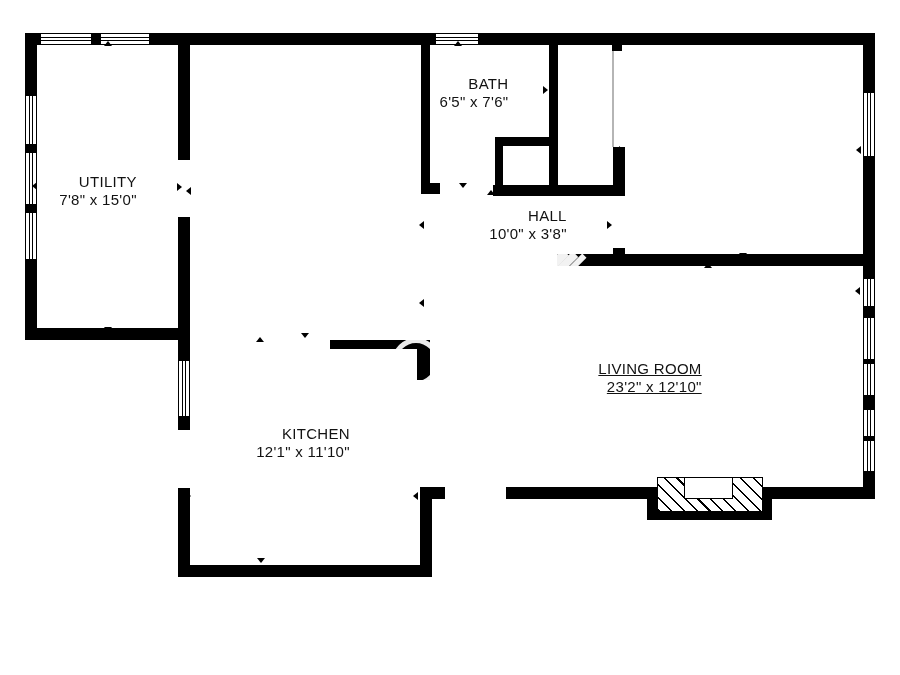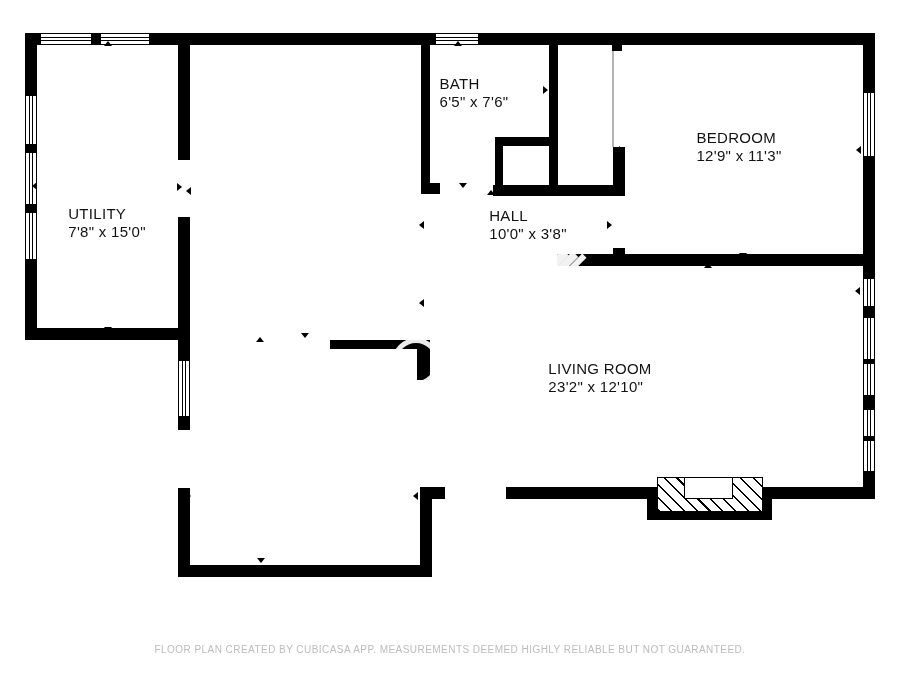--- a/index.html
+++ b/index.html
@@ -5,21 +5,21 @@
   html,body{margin:0;padding:0;background:#ffffff;}
   #plan{position:relative;width:900px;height:675px;background:#ffffff;overflow:hidden;
         font-family:"Liberation Sans", sans-serif;}
   .wall{position:absolute;background:#000;}
   .gap{position:absolute;background:#fff;}
   .win{position:absolute;background:#fff;border:1px solid #000;box-sizing:border-box;}
   .win-h::before{content:"";position:absolute;left:0;right:0;top:28%;border-top:1px solid #000;}
   .win-h::after{content:"";position:absolute;left:0;right:0;bottom:28%;border-top:1px solid #000;}
   .win-v::before{content:"";position:absolute;top:0;bottom:0;left:26%;border-left:1px solid #000;}
   .win-v::after{content:"";position:absolute;top:0;bottom:0;right:26%;border-left:1px solid #000;}
-  .room-label{position:absolute;transform:translate(-50%,-50%);text-align:left;
+  .room-label{position:absolute;transform:translate(-50%,-50%);text-align:right;
               color:#121212;font-size:15px;line-height:18px;letter-spacing:.3px;white-space:nowrap;}
   .tri{position:absolute;width:0;height:0;}
   .tri-up{border-left:4px solid transparent;border-right:4px solid transparent;border-bottom:5px solid #000;}
   .tri-down{border-left:4px solid transparent;border-right:4px solid transparent;border-top:5px solid #000;}
   .tri-left{border-top:4px solid transparent;border-bottom:4px solid transparent;border-right:5px solid #000;}
   .tri-right{border-top:4px solid transparent;border-bottom:4px solid transparent;border-left:5px solid #000;}
   #fp-hatch{position:absolute;border:1px solid #000;box-sizing:border-box;
             background:repeating-linear-gradient(45deg,#000 0 1.5px,#fff 1.5px 9px);}
   #fp-inner{position:absolute;background:#fff;border:1px solid #000;box-sizing:border-box;}
   #closet-line{position:absolute;background:#b5b5b5;}
@@ -102,35 +102,34 @@
       <div class="tri tri-right" style="left: 186px; top: 492px; width: 0px; height: 0px;"></div>
       <div class="tri tri-left" style="left: 413px; top: 492px; width: 0px; height: 0px;"></div>
       <div class="wm" id="wm-ring" style="left: 392px; top: 338px; width: 38px; height: 38px;"></div>
       <div class="wm wm-slash" style="left: 553px; top: 249px; width: 9px; height: 23px;"></div>
       <div class="wm wm-slash" style="left: 564px; top: 251px; width: 8px; height: 21px;"></div>
       <div class="wm wm-slash" style="left: 575px; top: 253px; width: 6px; height: 18px;"></div>
       <div class="wm wm-smudge" style="left: 286px; top: 427px; width: 48px; height: 5px;"></div>
       <div class="wm wm-smudge" style="left: 295px; top: 446px; width: 38px; height: 4px;"></div>
     </div>
 
-  <div class="room-label" style="left: 107px; top: 191px; margin-top: 32px;">
+  <div class="room-label" style="left: 98px; top: 191px;">
     <div>UTILITY</div>
     <div>7'8" x 15'0"</div>
   </div>
   <div class="room-label" style="left: 474px; top: 93px;">
     <div>BATH</div>
     <div>6'5" x 7'6"</div>
   </div>
   <div class="room-label" style="left: 528px; top: 225px;">
     <div>HALL</div>
     <div>10'0" x 3'8"</div>
   </div>
-  <div class="room-label" style="left: 739px; top: 147px;">
-    <div>BEDROOM</div>
-    <div>12'9" x 11'3"</div>
-  </div>
-  <div class="room-label" style="left: 600px; top: 378px;">
+  <div class="room-label" style="left: 650px; top: 378px; text-decoration: underline;">
     <div>LIVING ROOM</div>
     <div>23'2" x 12'10"</div>
   </div>
+  <div class="room-label" style="left: 303px; top: 443px;">
+    <div>KITCHEN</div>
+    <div>12'1" x 11'10"</div>
+  </div>
 
-  <div id="footer">FLOOR PLAN CREATED BY CUBICASA APP. MEASUREMENTS DEEMED HIGHLY RELIABLE BUT NOT GUARANTEED.</div>
 </div>
 
 </body></html>

